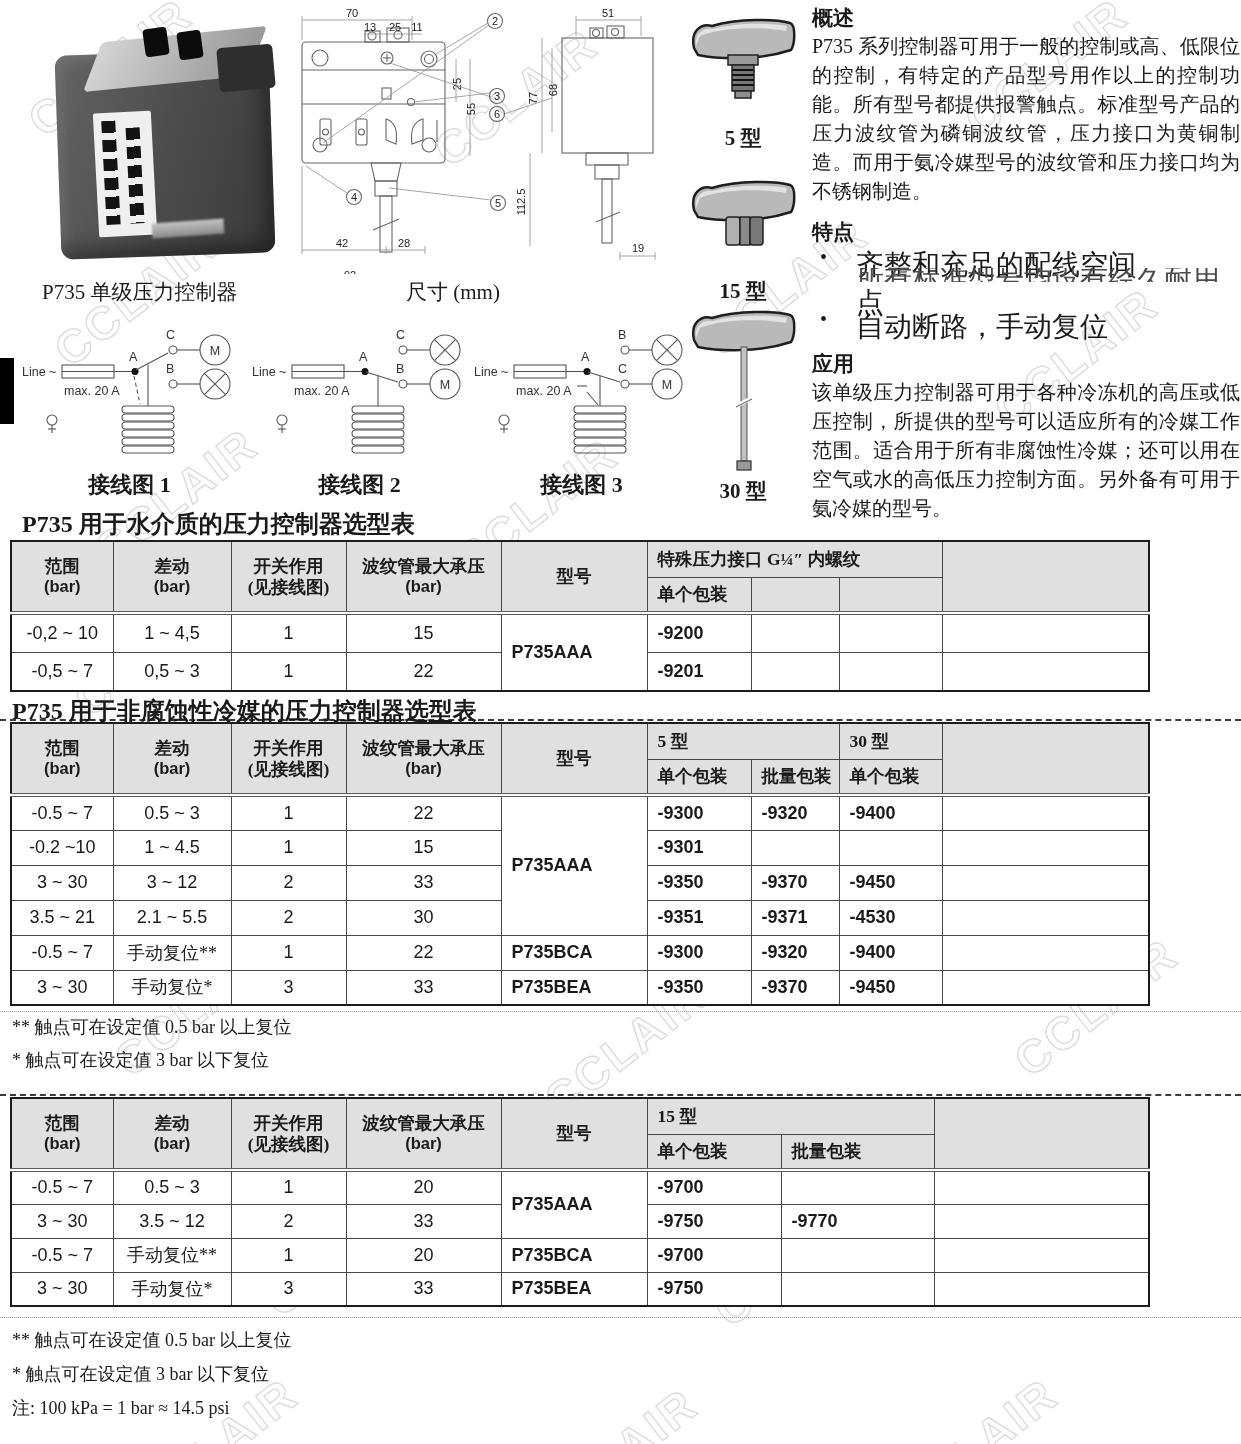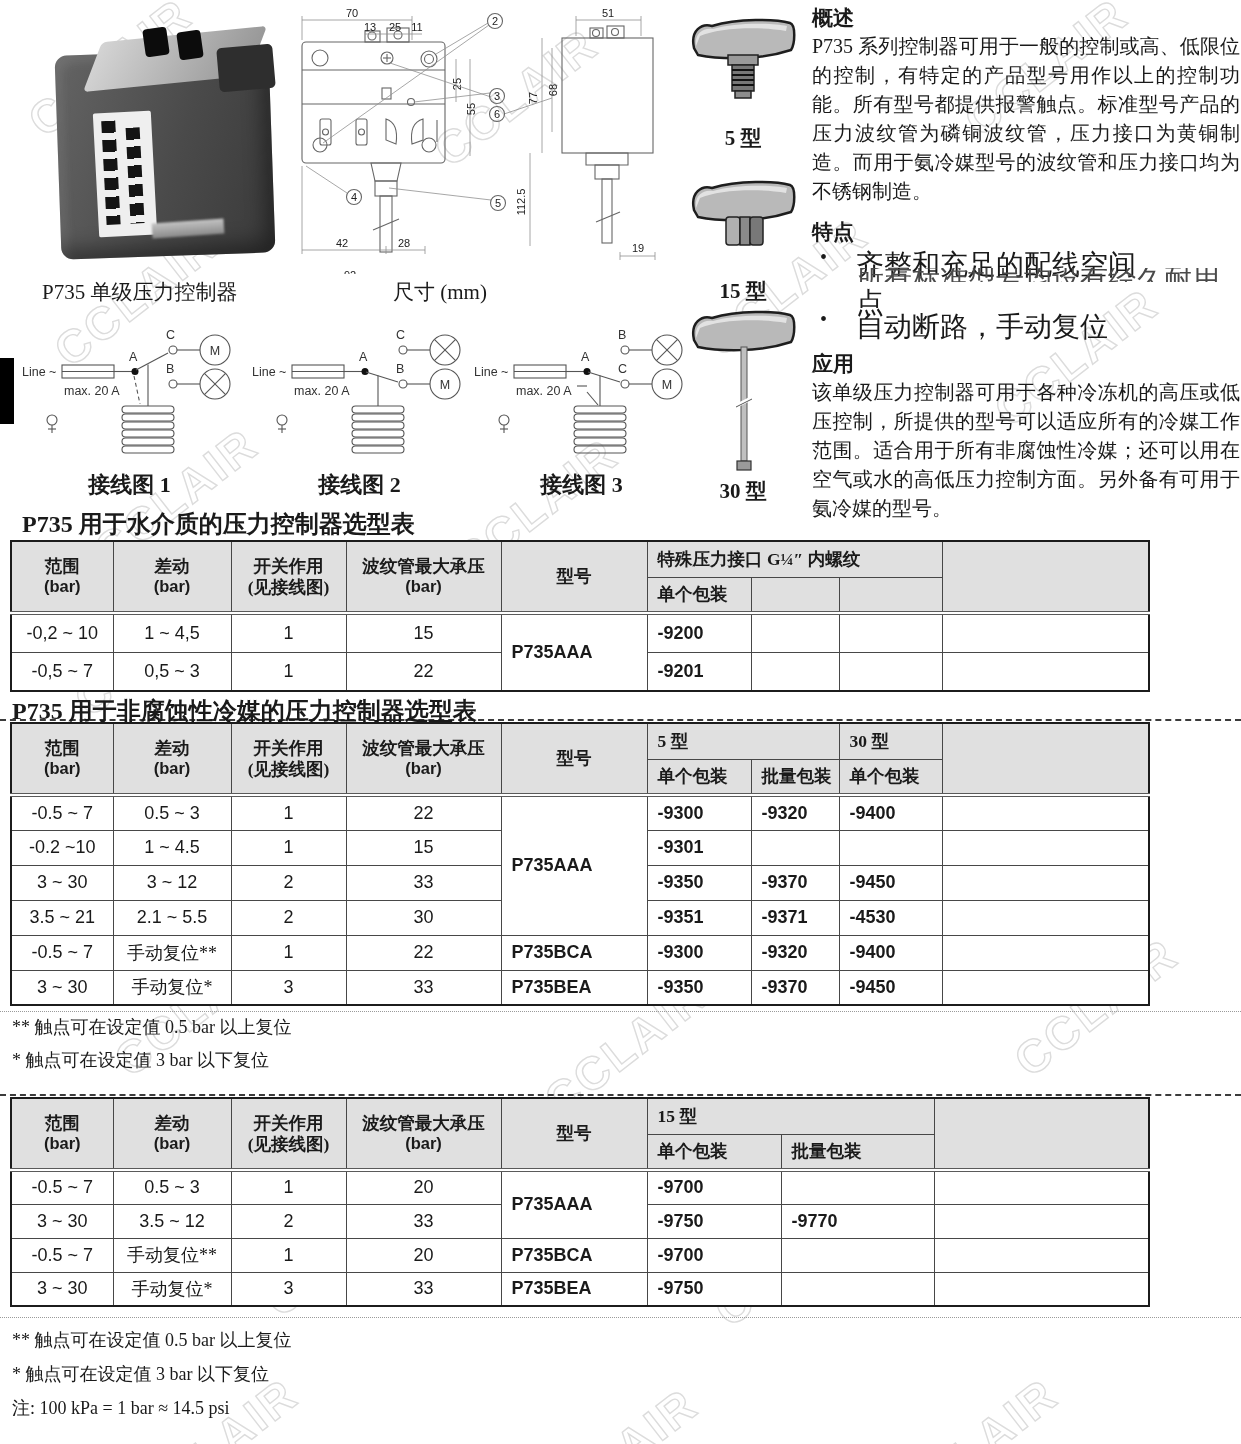--- a/index.html
+++ b/index.html
@@ -214,21 +214,21 @@
       <line class="dim" x1="262" y1="42" x2="262" y2="126"></line>
       <text x="267" y="84" text-anchor="middle" transform="rotate(-90 267,84)">68</text>
       <line class="dim" x1="240" y1="147" x2="240" y2="240"></line>
       <text x="235" y="196" text-anchor="middle" transform="rotate(-90 235,196)">112.5</text>
       <line class="dim" x1="330" y1="250" x2="365" y2="250"></line>
         <line class="dim" x1="330" y1="246" x2="330" y2="254"></line>
         <line class="dim" x1="365" y1="246" x2="365" y2="254"></line>
       <text x="348" y="246" text-anchor="middle">19</text>
     </g>
   </svg>
-  <div class="cap" style="left:393px;top:278px">尺寸 (mm)</div>
+  <div class="cap" style="left:406px;top:278px">尺寸 (mm)</div>
 
   <svg class="typ" style="top:14px;height:112px" viewBox="0 0 110 112">
     <path d="M6,34 C2,16 14,9 24,12 C50,4 88,5 102,9 C108,11 107,30 103,36 C70,47 30,45 10,41 Z" fill="#b9b9b9" stroke="#1e1e1e" stroke-width="2.5"></path>
     <path d="M8,32 C6,20 15,13 25,15 C48,8 84,9 99,12 L98,17 C70,12 30,14 12,22 Z" fill="#e2e2e2" stroke="none"></path>
     <rect x="40" y="41" width="30" height="10" fill="#9a9a9a" stroke="#222" stroke-width="1.5"></rect>
     <rect x="44" y="51" width="22" height="26" fill="#777" stroke="#222" stroke-width="1.5"></rect>
     <line x1="44" y1="56" x2="66" y2="56" stroke="#111" stroke-width="2"></line>
     <line x1="44" y1="61" x2="66" y2="61" stroke="#111" stroke-width="2"></line>
     <line x1="44" y1="66" x2="66" y2="66" stroke="#111" stroke-width="2"></line>
     <line x1="44" y1="71" x2="66" y2="71" stroke="#111" stroke-width="2"></line>

